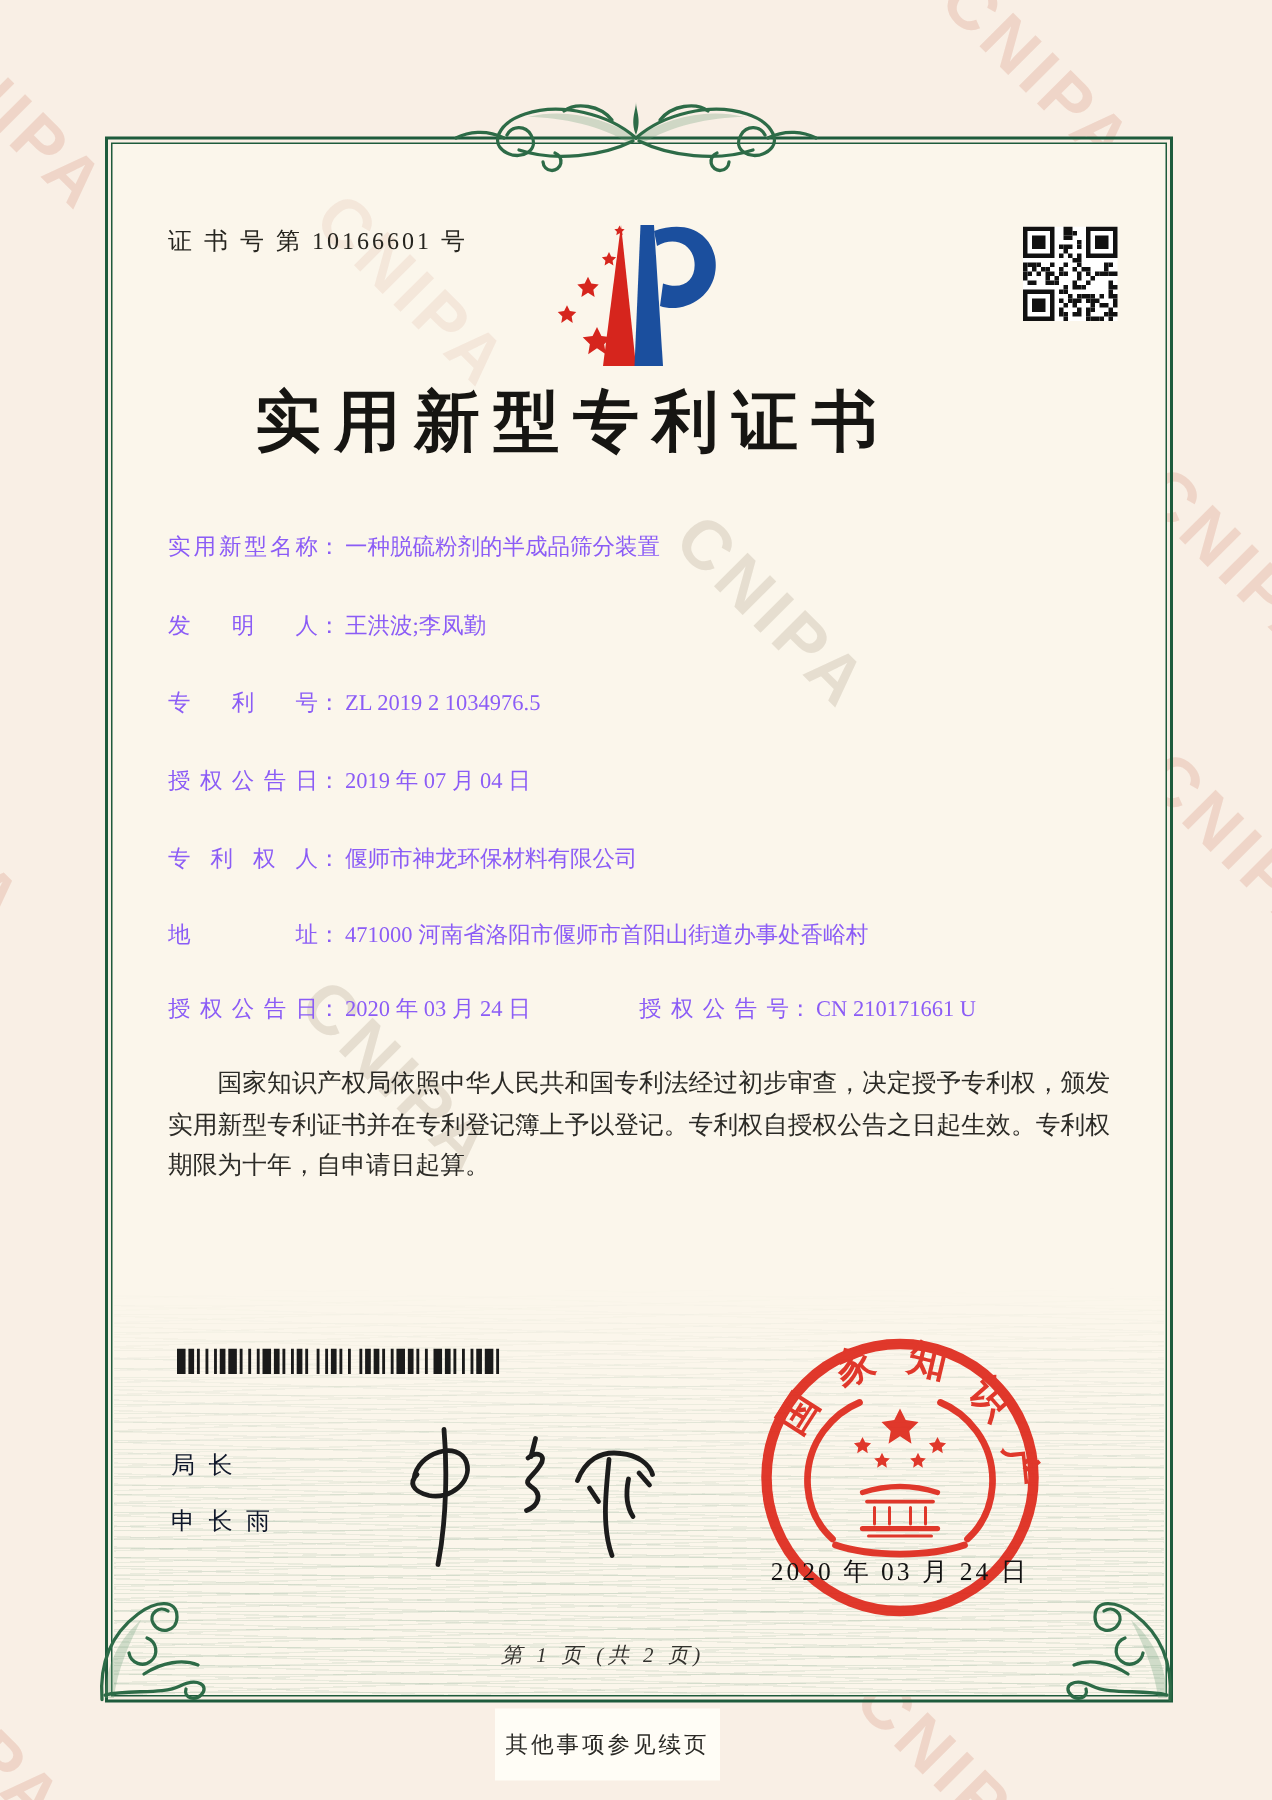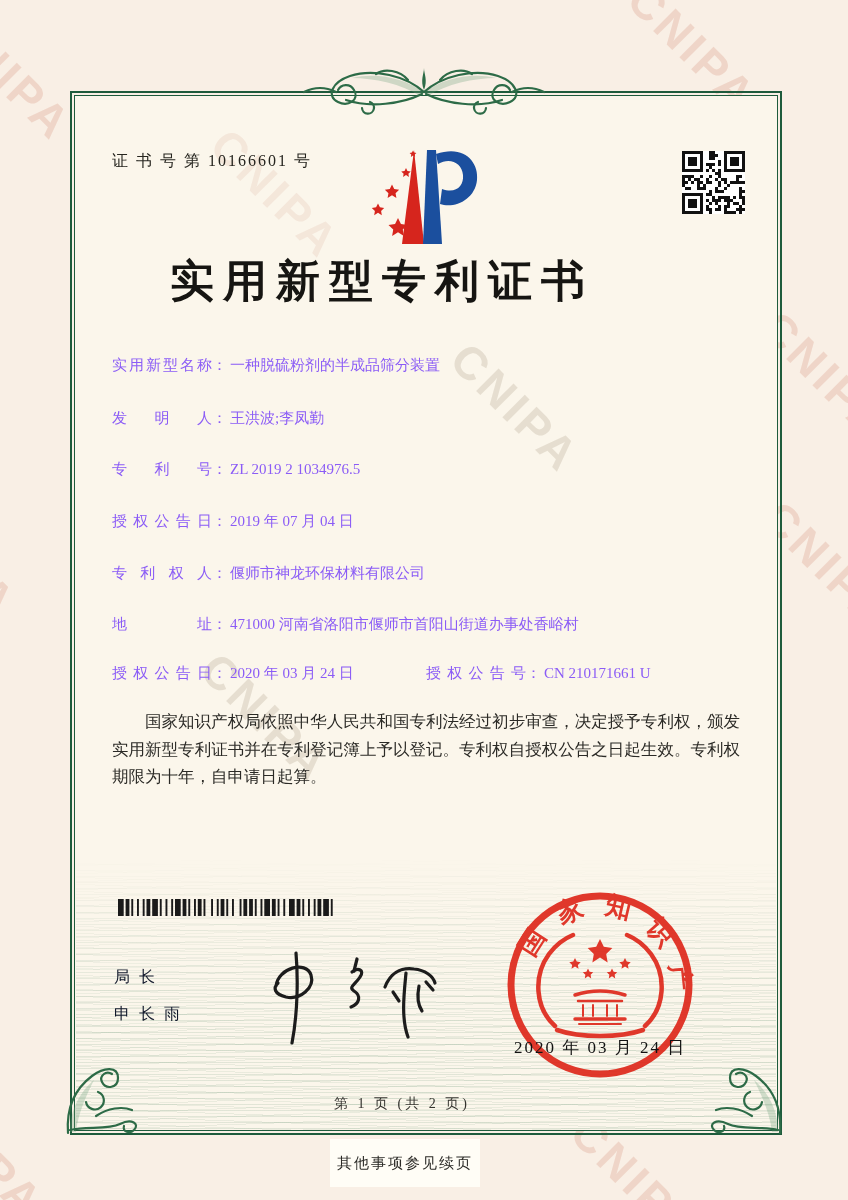--- a/index.html
+++ b/index.html
@@ -47,21 +47,21 @@
   .fvalue{margin-left:3px;}
   .fgroup2{position:absolute;left:314px;top:0;}
 
   .bodytext{position:absolute;left:100px;top:696px;width:652px;}
   .bodytext p{margin:12px;text-indent:2em;text-align:justify;font-size:16.5px;line-height:27.5px;color:#2b2a26;}
 
   .director{position:absolute;left:114px;font-size:16px;letter-spacing:9px;color:#0f172a;}
   .seal-date{position:absolute;left:495px;top:1036px;width:210px;text-align:center;
              font-size:17px;letter-spacing:2px;color:#121212;z-index:12;}
   .page-info{position:absolute;left:70px;width:664px;top:1095px;text-align:center;
-             font-size:14px;letter-spacing:3px;color:#33322e;z-index:11;}
+             font-size:14px;letter-spacing:3px;color:#33322e;z-index:11;font-style:italic;}
   .note-box{position:absolute;left:330px;top:1139px;width:150px;height:48px;background:#fffdf6;
             display:flex;align-items:center;justify-content:center;font-size:15px;
             letter-spacing:2px;color:#2b2a26;z-index:6;}
 </style>
 </head>
 <body>
 
 <div class="page">
 
   <div class="wm pink" style="left:-30px;top:0px">CNIPA</div>

